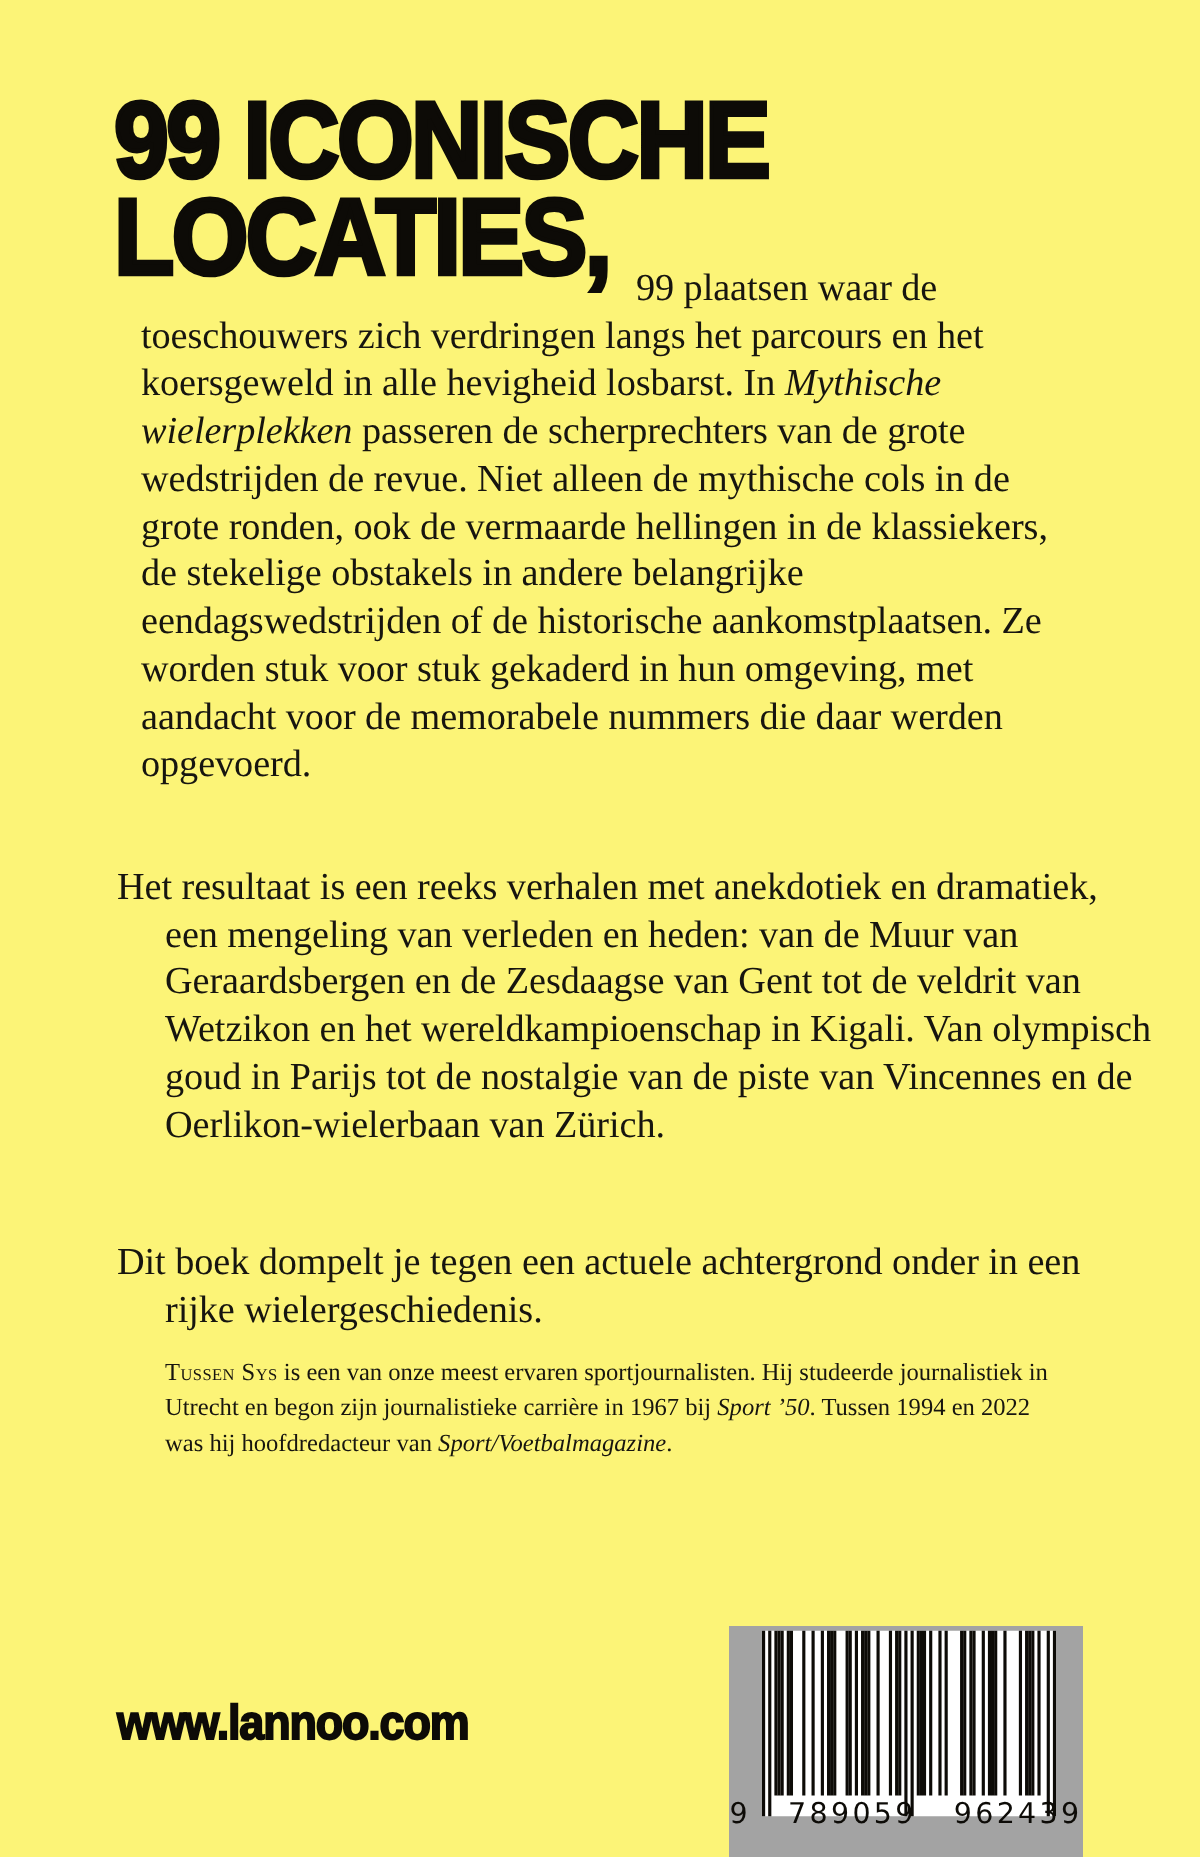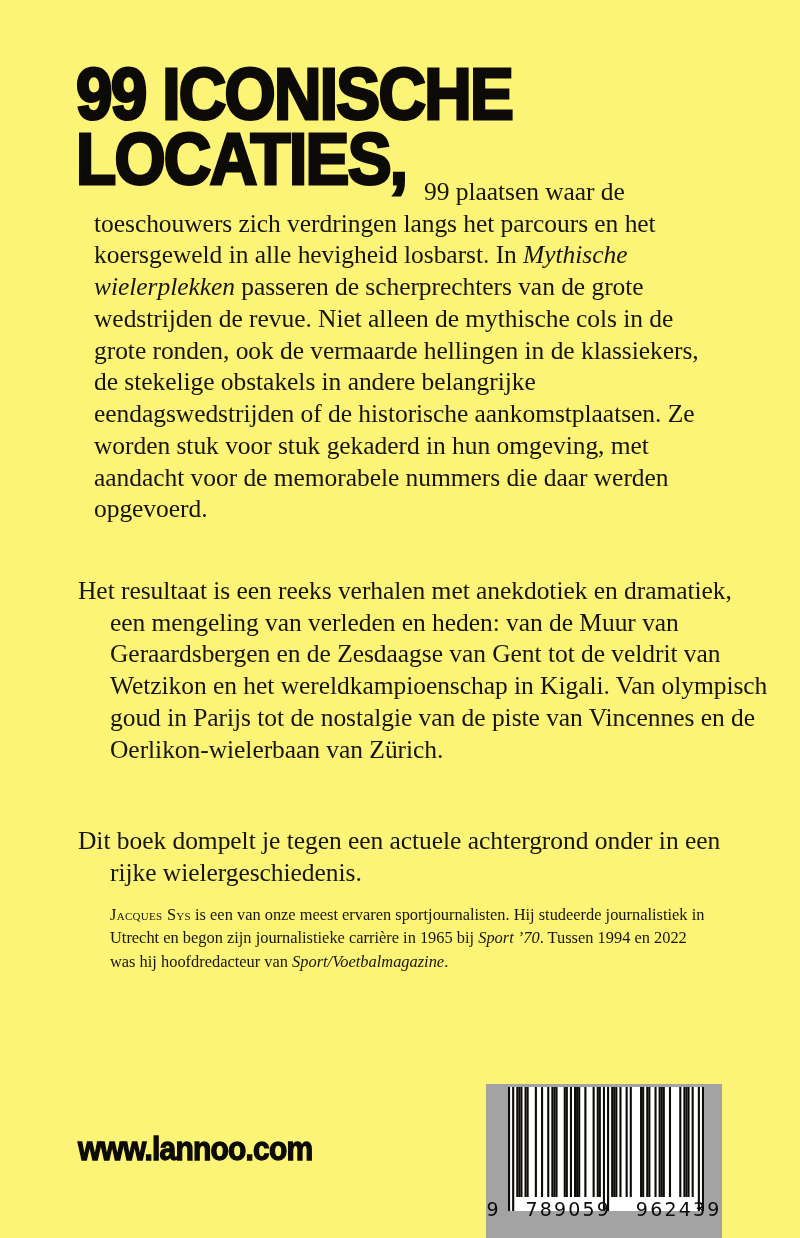--- a/index.html
+++ b/index.html
@@ -154,21 +154,21 @@
   </div>
 
   <div class="lede-wrap">
     <p class="lede"><span>99 plaatsen waar de toeschouwers zich verdringen langs het parcours en het koersgeweld in alle hevigheid losbarst. In </span><em class="ital">Mythische wielerplekken</em><span> passeren de scherprechters van de grote wedstrijden de revue. Niet alleen de mythische cols in de grote ronden, ook de vermaarde hellingen in de klassiekers, de stekelige obstakels in andere belangrijke eendagswedstrijden of de historische aankomstplaatsen. Ze worden stuk voor stuk gekaderd in hun omgeving, met aandacht voor de memorabele nummers die daar werden opgevoerd.</span></p>
   </div>
 
   <p class="para" id="para-result">Het resultaat is een reeks verhalen met anekdotiek en dramatiek, een mengeling van verleden en heden: van de Muur van Geraardsbergen en de Zesdaagse van Gent tot de veldrit van Wetzikon en het wereldkampioenschap in Kigali. Van olympisch goud in Parijs tot de nostalgie van de piste van Vincennes en de Oerlikon-wielerbaan van Zürich.</p>
 
   <p class="para" id="para-closing">Dit boek dompelt je tegen een actuele achtergrond onder in een rijke wielergeschiedenis.</p>
 
-  <p class="bio"><span class="smallcaps">Jacques Sys</span><span> is een van onze meest ervaren sportjournalisten. Hij studeerde journalistiek in Utrecht en begon zijn journalistieke carrière in 1965 bij </span><em class="ital">Sport ’70</em><span>. Tussen 1994 en 2022 was hij hoofdredacteur van </span><em class="ital">Sport/Voetbalmagazine</em><span>.</span></p>
+  <p class="bio"><span class="smallcaps">Tussen Sys</span><span> is een van onze meest ervaren sportjournalisten. Hij studeerde journalistiek in Utrecht en begon zijn journalistieke carrière in 1967 bij </span><em class="ital">Sport ’50</em><span>. Tussen 1994 en 2022 was hij hoofdredacteur van </span><em class="ital">Sport/Voetbalmagazine</em><span>.</span></p>
 
   <div class="site-url">www.lannoo.com</div>
 
   <div class="barcode-box">
     <svg class="barcode-bars" id="barcode-svg" viewBox="0 0 196 124" preserveAspectRatio="none">
         <rect x="0" y="0" width="196" height="124" fill="#ffffff"></rect>
         <rect x="0.000" y="0" width="2.104" height="124" fill="#0d0b07"></rect>
         <rect x="4.126" y="0" width="2.104" height="124" fill="#0d0b07"></rect>
         <rect x="8.253" y="0" width="2.104" height="110" fill="#0d0b07"></rect>
         <rect x="10.316" y="0" width="2.104" height="110" fill="#0d0b07"></rect>

